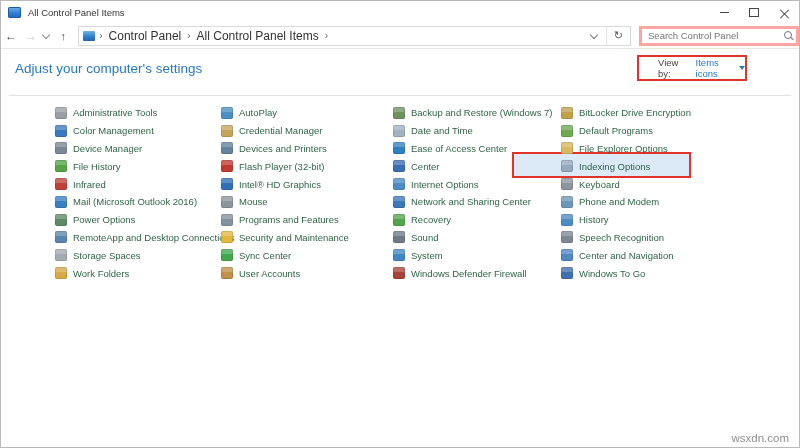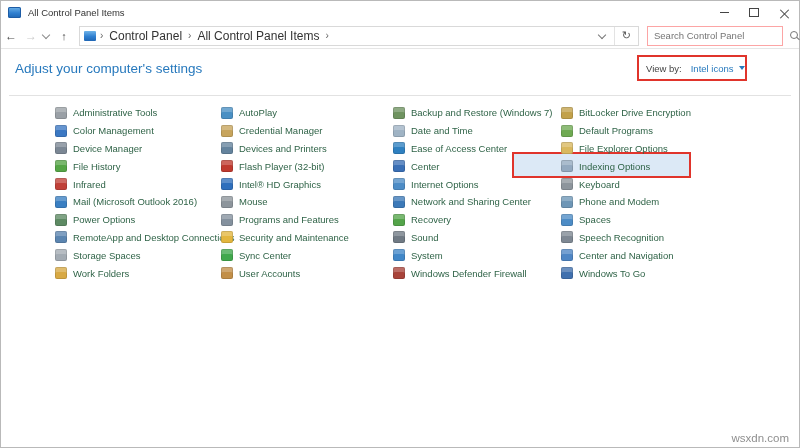--- a/index.html
+++ b/index.html
@@ -29,32 +29,32 @@
   .upbtn{font-size:11px;color:#4a4a4a;width:18px;text-align:center;}
   .addressbar{height:20px;width:560px;margin-left:6px;border:1px solid #d9d9d9;display:flex;align-items:center;box-sizing:border-box;background:#fff;}
   .addr-icon{width:12px;height:10px;margin-left:4px;border-radius:1px;
     background:linear-gradient(180deg,#6fb3e8 0%,#2f7fd0 55%,#1f66b4 100%);}
   .crumb{font-size:12px;color:#333;padding:0 2px;}
   .crumb-sep{font-size:10px;color:#666;padding:0 4px;}
   .addr-right{margin-left:auto;display:flex;align-items:center;}
   .addr-chev{width:5px;height:5px;border-right:1px solid #777;border-bottom:1px solid #777;transform:rotate(45deg);margin-right:9px;margin-bottom:2px;}
   .addr-sep{width:1px;height:18px;background:#e3e3e3;}
   .refresh{font-size:11px;color:#555;padding:0 7px;}
-  .searchbox{height:20px;width:136px;margin-left:8px;border:1px solid #fca5a5;display:flex;align-items:center;box-sizing:border-box;}
+  .searchbox{height:20px;width:160px;margin-left:8px;border:3px solid #fca5a5;display:flex;align-items:center;box-sizing:border-box;}
   .searchbox input{border:none;outline:none;flex:1;font-size:9.5px;color:#777;padding-left:6px;font-family:"Liberation Sans",sans-serif;background:transparent;}
   .mag{position:relative;width:12px;height:12px;margin-right:6px;}
   .mag::before{content:"";position:absolute;left:2px;top:1px;width:6px;height:6px;border:1px solid #777;border-radius:50%;}
   .mag::after{content:"";position:absolute;left:8px;top:8px;width:4px;height:1px;background:#777;transform:rotate(45deg);}
 
   .nav-divider{position:absolute;left:0;right:0;top:47px;height:1px;background:#e6e6e6;}
 
   
   .page-title{position:absolute;left:14px;top:60px;font-size:13.5px;color:#2779bd;}
   .viewby-box{position:absolute;left:636px;top:54px;width:110px;height:26px;border:2px solid #e0342b;box-sizing:border-box;display:flex;align-items:center;}
-  .viewby-label{font-size:9.5px;color:#444;margin-left:7px;}
+  .viewby-label{font-size:9.5px;color:#444;margin-left:19px;}
   .viewby-value{font-size:9.5px;color:#2779bd;margin-left:9px;}
   .viewby-caret{width:0;height:0;border-left:3.5px solid transparent;border-right:3.5px solid transparent;border-top:4px solid #2779bd;margin-left:5px;}
   .header-divider{position:absolute;left:8px;right:8px;top:94px;height:1px;background:#e2e2e2;}
 
   
   .col{position:absolute;top:103px;z-index:1;}
   .col1{left:14px;}  .col2{left:180px;}  .col3{left:352px;}  .col4{left:520px;}
   .item{height:17.8px;display:flex;align-items:center;white-space:nowrap;padding-left:40px;}
   .ci{width:12px;height:12px;border-radius:2px;margin-right:6px;flex:none;
       box-shadow:inset 0 0 0 1px rgba(0,0,0,.12), inset 0 5px 0 rgba(255,255,255,.22);}
@@ -111,21 +111,21 @@
     <div class="searchbox">
       <input type="text" placeholder="Search Control Panel" style="">
       <span class="mag"></span>
     </div>
   </div>
   <div class="nav-divider"></div>
 
   <div class="page-title">Adjust your computer's settings</div>
   <div class="viewby-box hl" style="border-color: rgb(224, 52, 43);">
     <span class="viewby-label">View by:</span>
-    <span class="viewby-value">Intel icons</span>
+    <span class="viewby-value">Items icons</span>
     <span class="viewby-caret"></span>
   </div>
   <div class="header-divider"></div>
 
   <div class="hl-index hl" style="border-color: rgb(224, 52, 43); background: rgb(220, 233, 246);"></div>
 
   <div class="col col1">
       <div class="item">
         <span class="ci" style="background: rgb(154, 160, 166);"></span>
         <span class="lb">Administrative Tools</span>
@@ -271,21 +271,21 @@
       <div class="item">
         <span class="ci" style="background: rgb(141, 149, 156);"></span>
         <span class="lb">Keyboard</span>
       </div>
       <div class="item">
         <span class="ci" style="background: rgb(110, 150, 182);"></span>
         <span class="lb">Phone and Modem</span>
       </div>
       <div class="item">
         <span class="ci" style="background: rgb(77, 140, 198);"></span>
-        <span class="lb">Spaces</span>
+        <span class="lb">History</span>
       </div>
       <div class="item">
         <span class="ci" style="background: rgb(126, 136, 147);"></span>
         <span class="lb">Speech Recognition</span>
       </div>
       <div class="item">
         <span class="ci" style="background: rgb(79, 134, 196);"></span>
         <span class="lb">Center and Navigation</span>
       </div>
       <div class="item">

